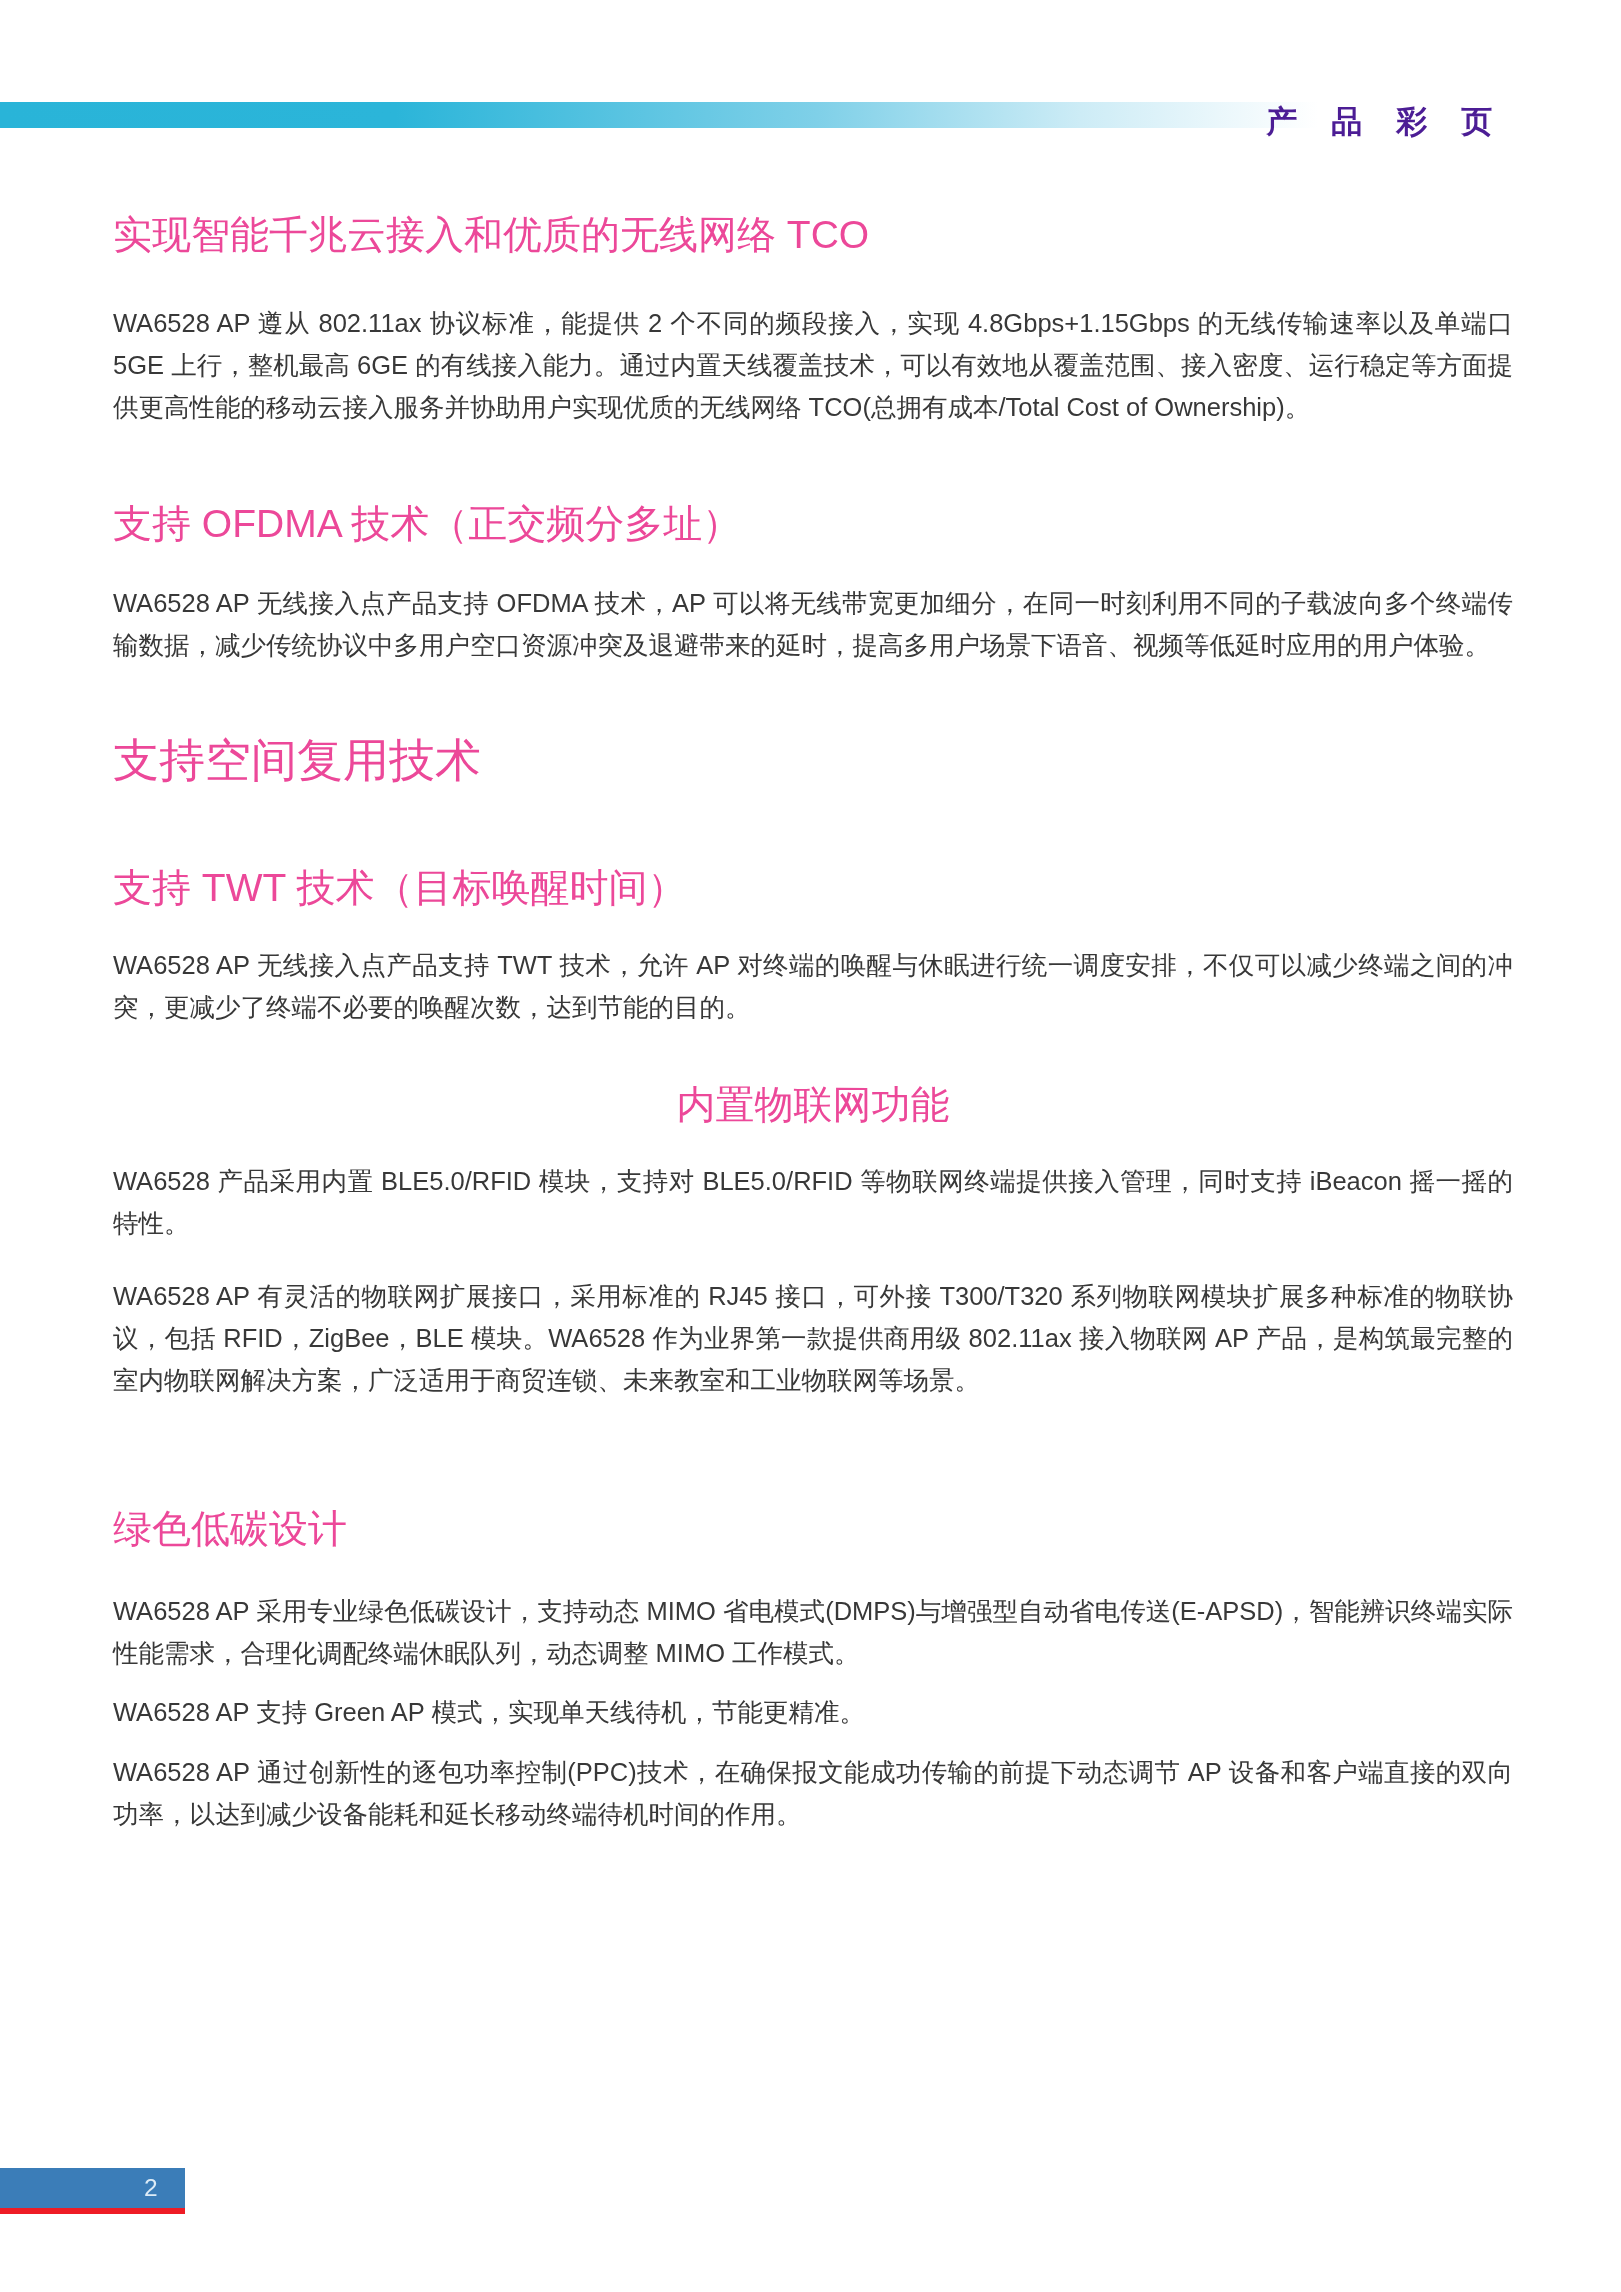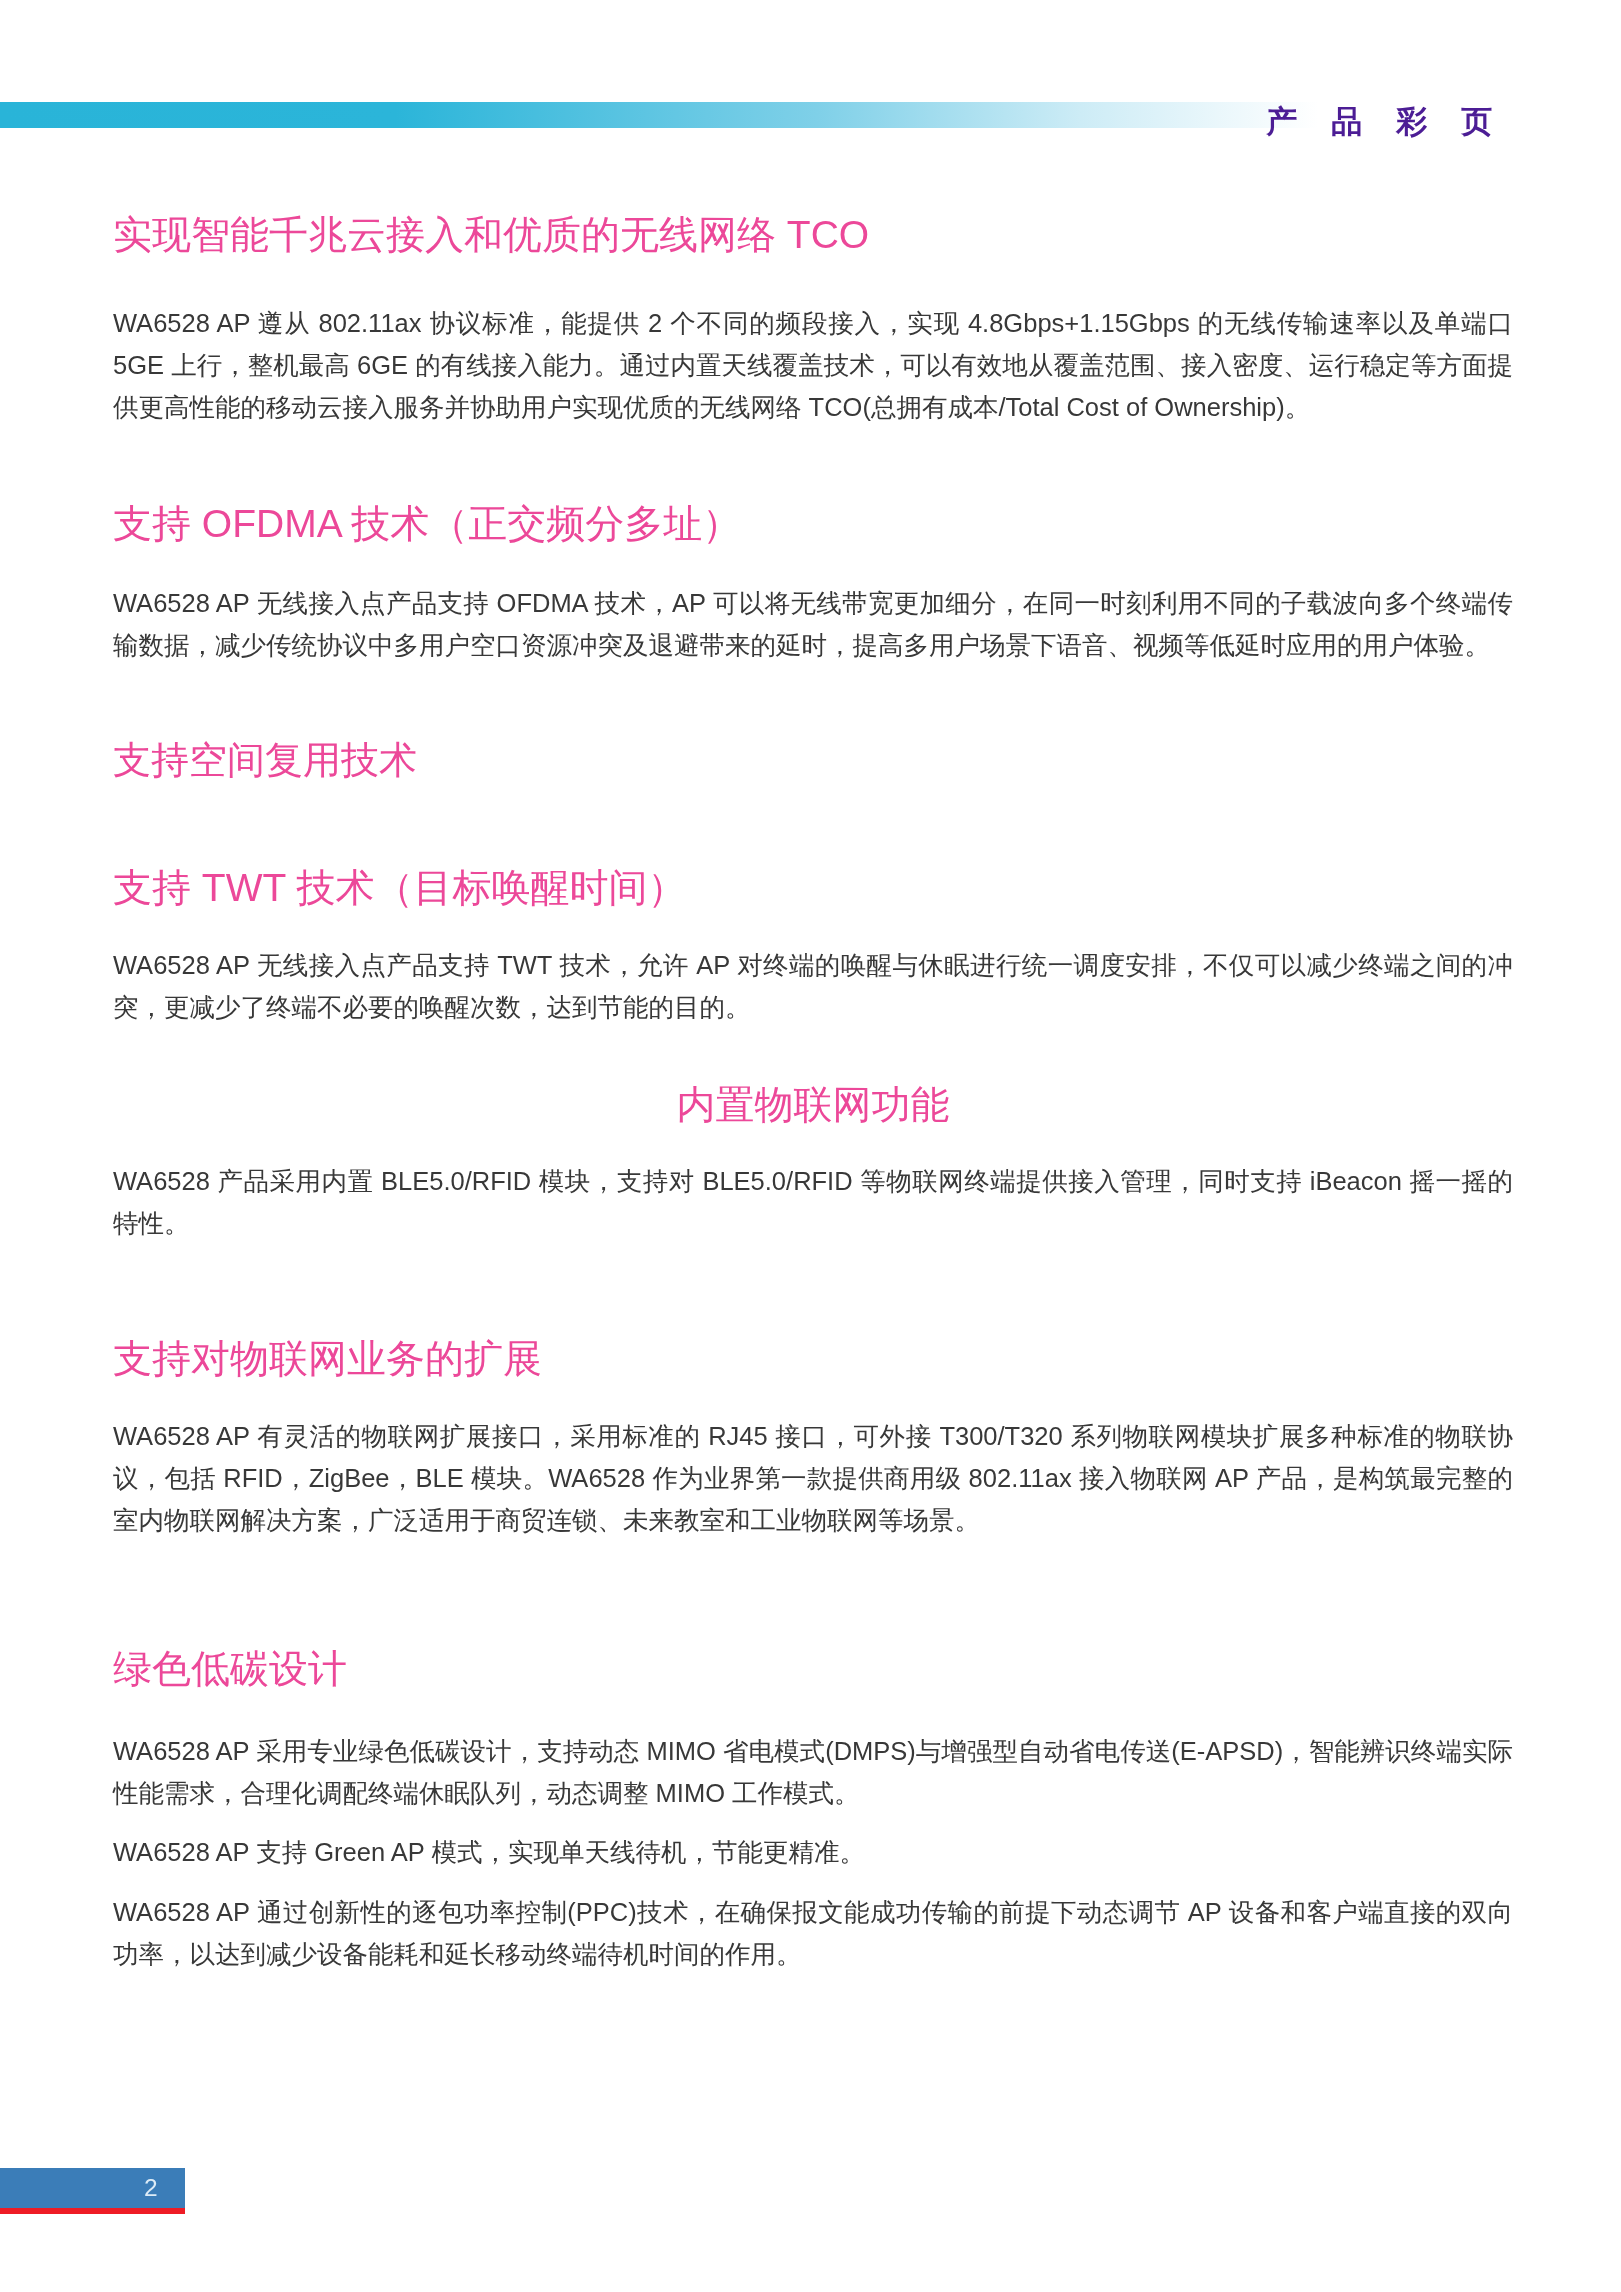--- a/index.html
+++ b/index.html
@@ -18,21 +18,21 @@
     position:absolute; top:101px; right:116px;
     font-size:31px; letter-spacing:12.7px; color:#4c1d95; font-weight:700;
     white-space:nowrap;
   }
   
   .content { position:absolute; left:113px; top:0; width:1400px; }
   .content h2 {
     color:#ec4899; font-weight:400; font-size:39px; line-height:51px;
     white-space:nowrap;
   }
-  .content h2.large { font-size:38px; line-height:64px; }
+  .content h2.large { font-size:46px; line-height:64px; }
   .content p {
     font-size:25.5px; line-height:42px; color:#383838;
     text-align:justify;
   }
   .red { color:#e02020; }
   
   #h0 { margin-top:209px; }
   #p0-0 { margin-top:42px; }
   #h1 { margin-top:70px; }
   #p1-0 { margin-top:33px; }
@@ -74,21 +74,20 @@
   <p id="p1-0">WA6528 AP 无线接入点产品支持 OFDMA 技术，AP 可以将无线带宽更加细分，在同一时刻利用不同的子载波向多个终端传输数据，减少传统协议中多用户空口资源冲突及退避带来的延时，提高多用户场景下语音、视频等低延时应用的用户体验。</p>
 
   <h2 id="h2" class="large">支持空间复用技术</h2>
 
   <h2 id="h3">支持 TWT 技术（目标唤醒时间）</h2>
   <p id="p3-0">WA6528 AP 无线接入点产品支持 TWT 技术，允许 AP 对终端的唤醒与休眠进行统一调度安排，不仅可以减少终端之间的冲突，更减少了终端不必要的唤醒次数，达到节能的目的。</p>
 
   <h2 id="h4">内置物联网功能</h2>
   <p id="p4-0">WA6528 产品采用内置 BLE5.0/RFID 模块，支持对 BLE5.0/RFID 等物联网终端提供接入管理，同时支持 iBeacon 摇一摇的特性。</p>
 
-  <h2 id="h5">支持对物联网业务的扩展</h2>
   <p id="p5-0">WA6528 AP 有灵活的物联网扩展接口，采用标准的 RJ45 接口，可外接 T300/T320 系列物联网模块扩展多种标准的物联协议，包括 RFID，ZigBee，BLE 模块。WA6528 作为业界第一款提供商用级 802.11ax 接入物联网 AP 产品，是构筑最完整的室内物联网解决方案，广泛适用于商贸连锁、未来教室和工业物联网等场景。</p>
 
   <h2 id="h6">绿色低碳设计</h2>
   <p id="p6-0">WA6528 AP 采用专业绿色低碳设计，支持动态 MIMO 省电模式(DMPS)与增强型自动省电传送(E-APSD)，智能辨识终端实际性能需求，合理化调配终端休眠队列，动态调整 MIMO 工作模式。</p>
   <p id="p6-1">WA6528 AP 支持 Green AP 模式，实现单天线待机，节能更精准。</p>
   <p id="p6-2">WA6528 AP 通过创新性的逐包功率控制(PPC)技术，在确保报文能成功传输的前提下动态调节 AP 设备和客户端直接的双向功率，以达到减少设备能耗和延长移动终端待机时间的作用。</p>
 
 </main>
 
 <div class="page-num-box">

